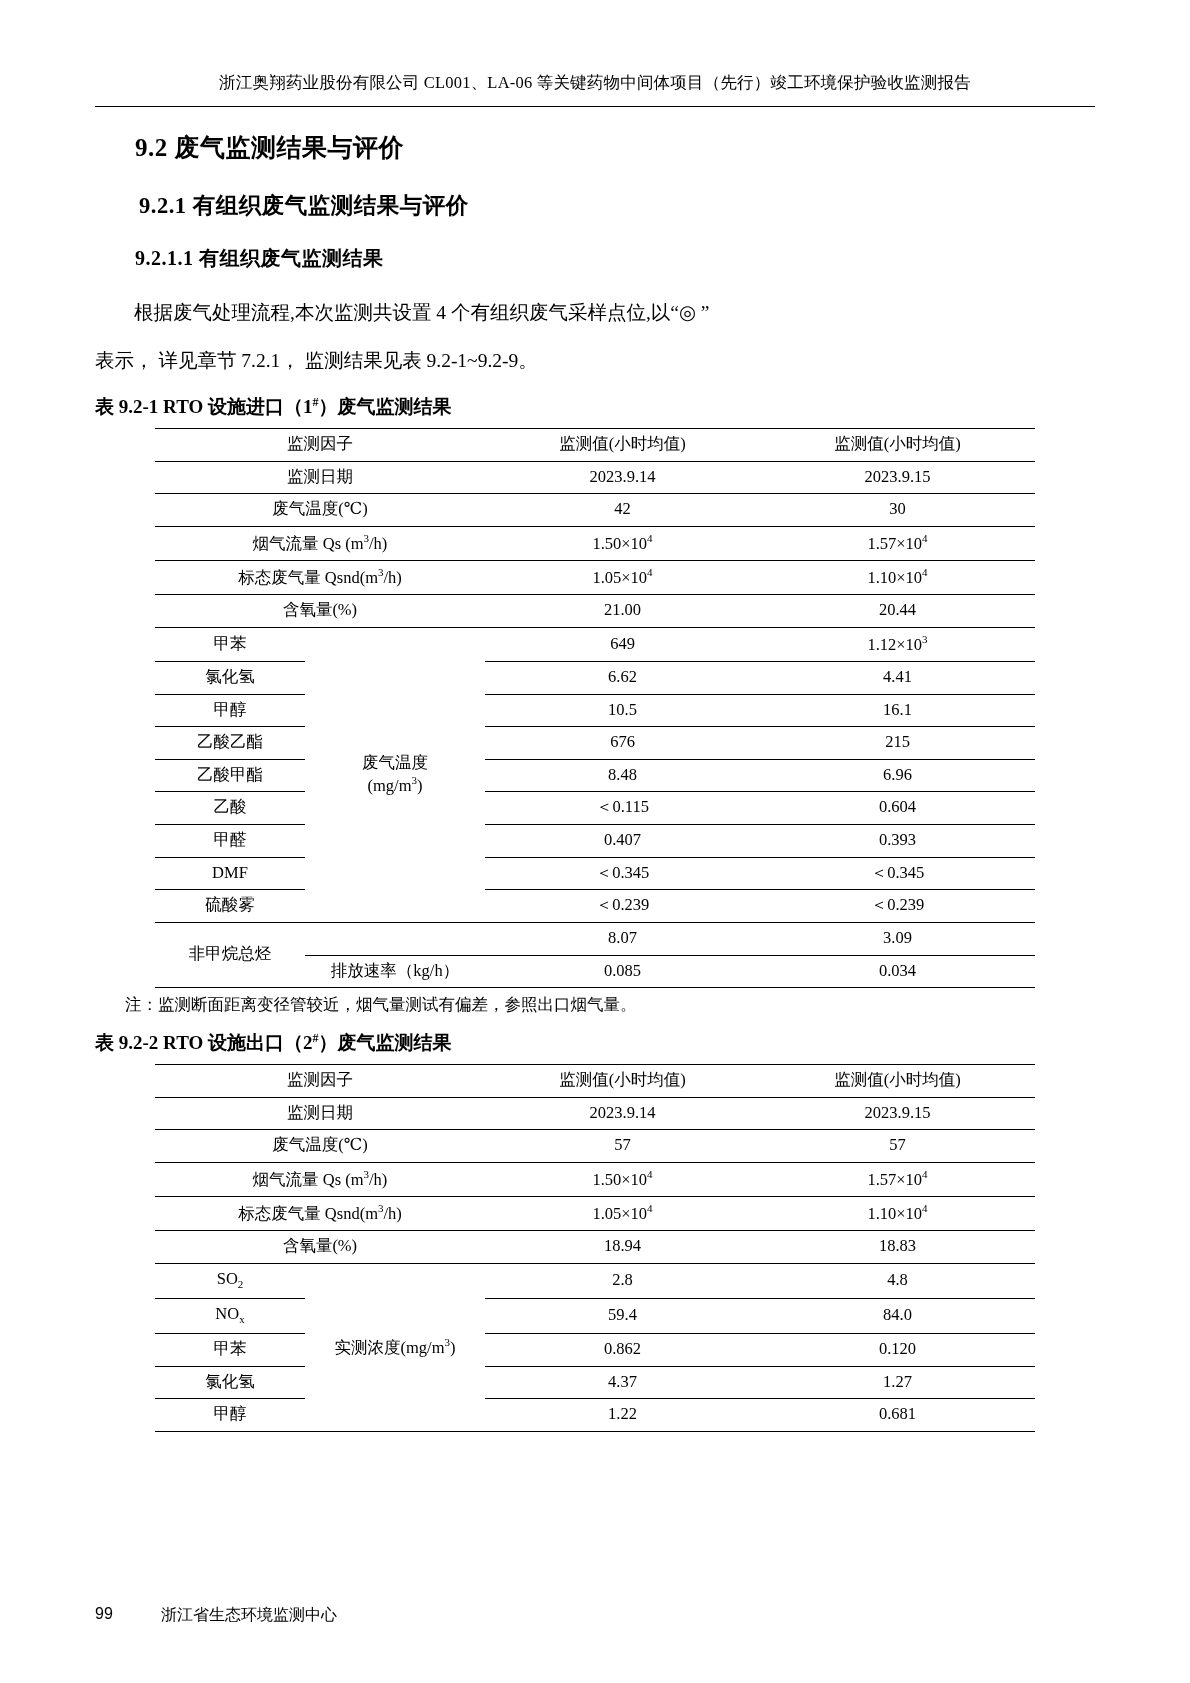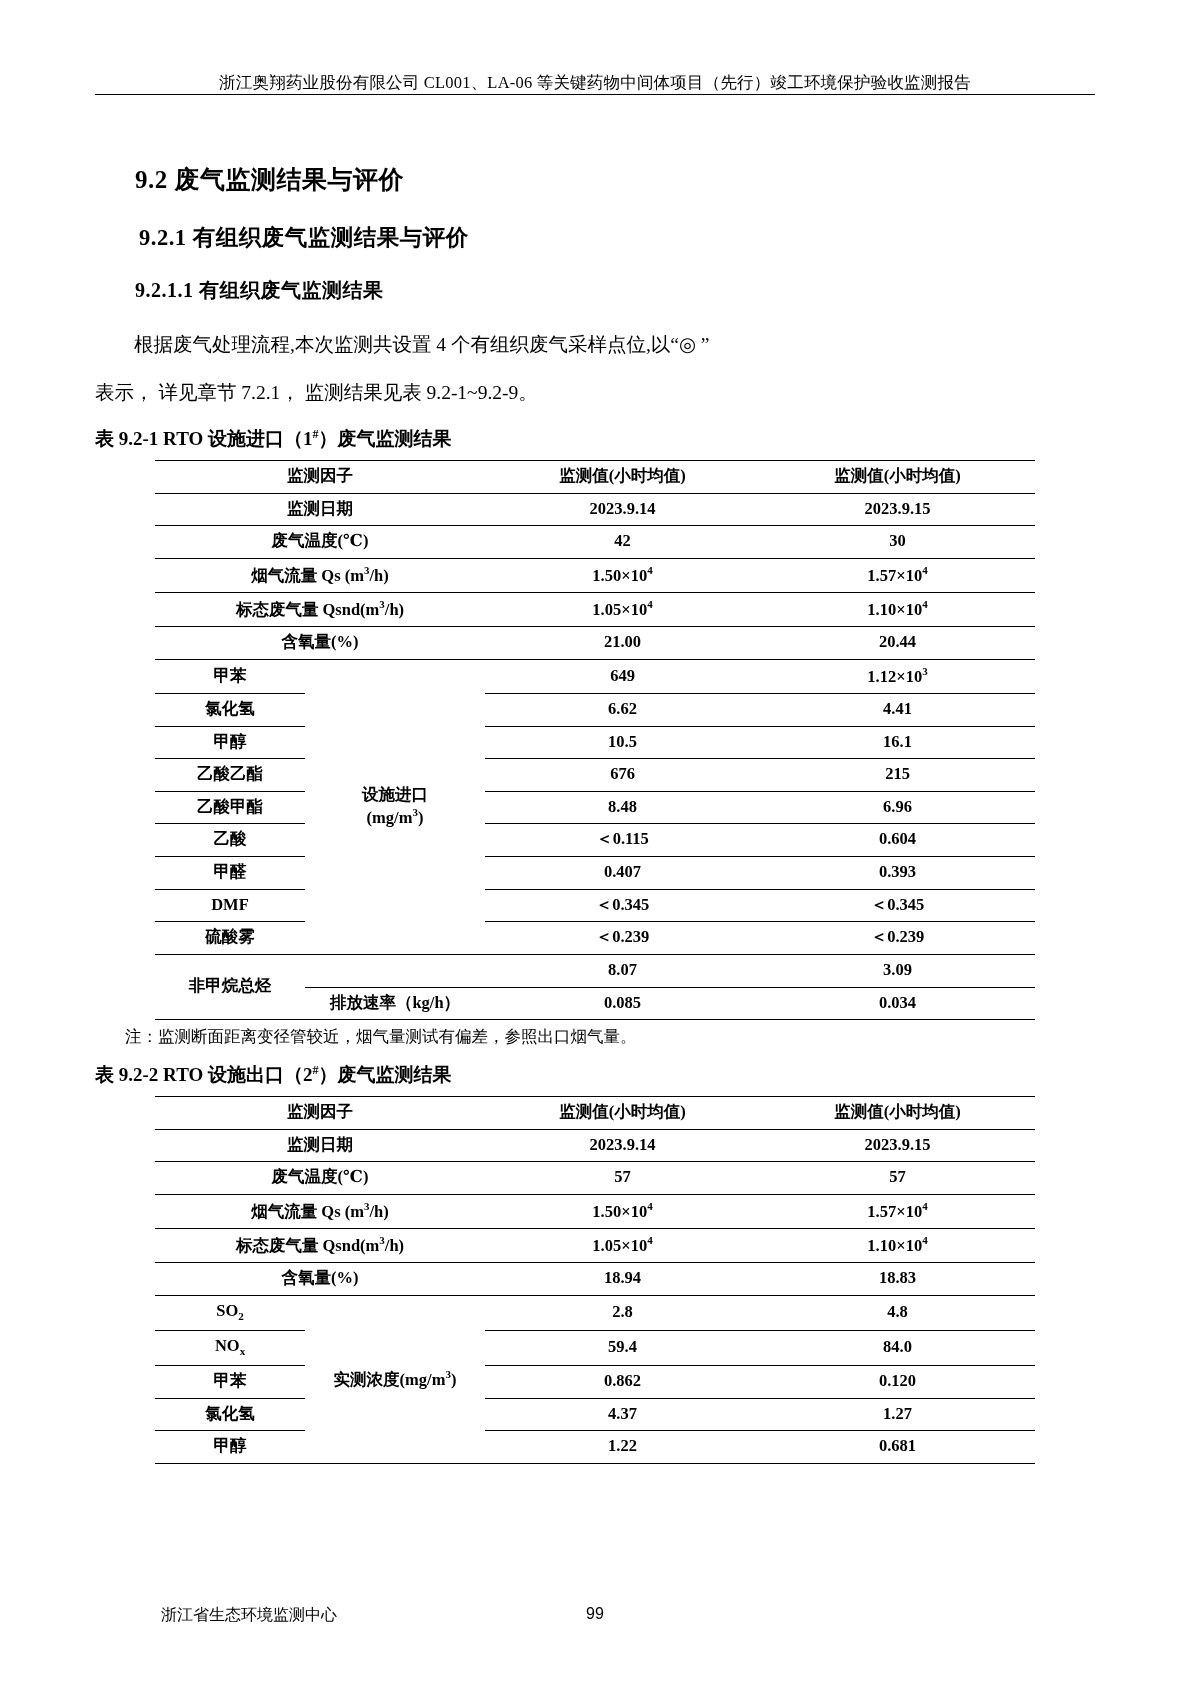--- a/index.html
+++ b/index.html
@@ -17,23 +17,23 @@
     position: relative;
     box-sizing: border-box;
     padding: 72px 95px 0 95px;
     background: #fff;
   }
   
   .doc-header {
     font-size: 16.5px;
     text-align: center;
     letter-spacing: 0.2px;
-    padding-bottom: 0;
+    padding-bottom: 12px;
     border-bottom: 1.6px solid #000;
-    margin-bottom: 68px;
+    margin-bottom: 24px;
     white-space: nowrap;
   }
   
   h2.h-92 {
     font-size: 25px;
     font-weight: bold;
     margin: 0 0 26px 40px;
     letter-spacing: 0.5px;
   }
   h3.h-921 {
@@ -63,21 +63,20 @@
     margin: 14px 0 8px 0;
   }
   .tbl-caption .sup { font-size: 12px; vertical-align: super; }
   
   table.data {
     border-collapse: collapse;
     width: 880px;
     margin: 0 auto;
     font-size: 16.5px;
     table-layout: fixed;
-    font-weight: bold;
   }
   table.data td {
     text-align: center;
     padding: 5px 2px 6px 2px;
     border: none;
     border-bottom: 0.8px solid #000;
     line-height: 1.25;
   }
   table.data tr.first-row td {
     border-top: 1.7px solid #000;
@@ -101,21 +100,21 @@
   
   .doc-footer {
     position: absolute;
     left: 95px;
     right: 95px;
     bottom: 60px;
     font-family: "Liberation Sans", sans-serif;
     font-size: 16px;
   }
   .doc-footer .left { position: absolute; left: 66px; }
-  .doc-footer .center { text-align: center; }
+  .doc-footer .center { text-align: left; }
 </style>
 </head>
 <body>
 
 <div class="page">
 
   <div class="doc-header">浙江奥翔药业股份有限公司 CL001、LA-06 等关键药物中间体项目（先行）竣工环境保护验收监测报告</div>
 
   <h2 class="h-92">9.2  废气监测结果与评价</h2>
   <h3 class="h-921">9.2.1  有组织废气监测结果与评价</h3>
@@ -163,21 +162,21 @@
       </tr>
       <tr>
         <td colspan="2">含氧量(%)</td>
         <td>21.00</td>
         <td>20.44</td>
       </tr>
 
       <tr>
         <td class="vline-r">甲苯</td>
         <td class="vline-r nob" rowspan="9">
-          <div>设施进口</div>
+          <div>废气温度</div>
           <div>(mg/m<span class="sup">3</span>)</div>
         </td>
         <td>649</td>
         <td>1.12×10<span class="sup">3</span></td>
       </tr>
       <tr>
         <td class="vline-r">氯化氢</td>
         <td>6.62</td>
         <td>4.41</td>
       </tr>

